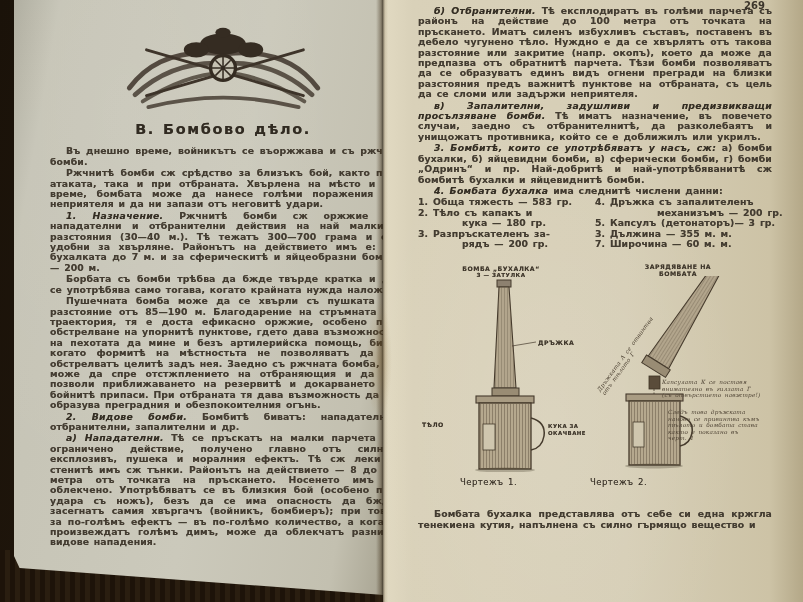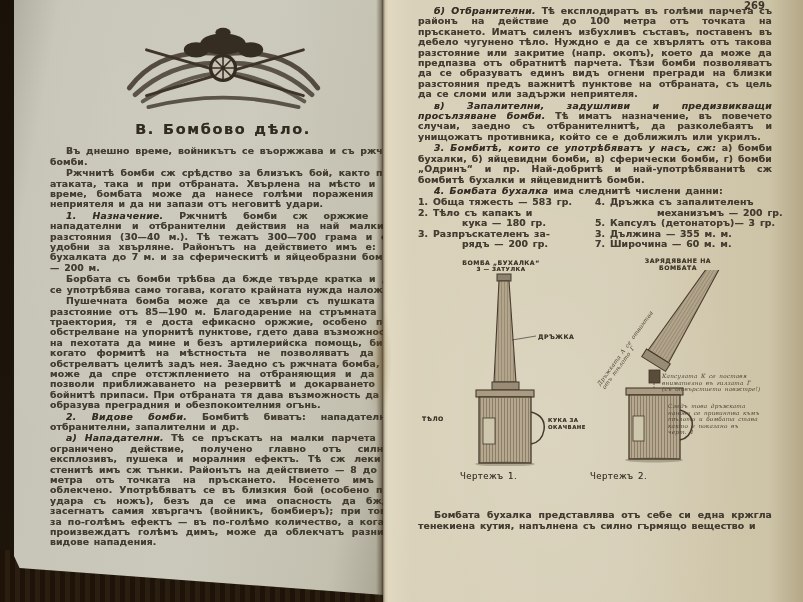--- a/index.html
+++ b/index.html
@@ -30,35 +30,35 @@
   .par{margin:0 0 1px 0;text-indent:16px;}
   .par .lead{color:#332d23;letter-spacing:.3px;font-style:italic;}
   
   .col-left{left:36px;top:28px;width:346px;}
   .emblem{display:block;margin:0 auto;width:225px;height:88px;}
   .heading{margin:13px 0 12px 0;text-align:center;text-indent:0;
            font-size:14.5px;letter-spacing:1.6px;color:#302a21;}
   
   .col-right{left:418px;top:6px;width:354px;}
   .pagenum{position:absolute;left:744px;top:0;font-size:10px;font-weight:bold;color:#3c352b;z-index:4;}
-  .dl{display:flex;margin:1px 0 8px 0;}
+  .dl{display:flex;margin:1px 0 14px 0;}
   .dl-col{width:50%;}
   .dl-line{white-space:nowrap;text-align:left;}
   .dl-line.ind1{padding-left:44px;}
   .dl-line.ind2{padding-left:62px;}
   
   .figs{position:relative;height:234px;margin-top:6px;text-align:left;}
   .figlabel{position:absolute;font-size:6.2px;line-height:7px;letter-spacing:.5px;
             color:#3e362b;font-weight:bold;text-indent:0;word-spacing:0;}
   .figtitle{text-align:center;}
   .ann{position:absolute;font-family:"DejaVu Serif",serif;font-style:italic;font-weight:normal;
        font-size:5.7px;line-height:6.4px;color:#4e4334;letter-spacing:.2px;text-shadow:none;}
   .caption{position:absolute;font-size:8.6px;font-weight:normal;color:#3a332a;letter-spacing:.4px;}
   svg.draw{position:absolute;}
-  .closing{margin-top:19px;}
+  .closing{margin-top:12px;}
 </style>
 </head>
 <body>
 
 <div class="photo">
   <div class="cover-bottom"></div>
 
   <div class="page-left">
     <div class="col col-left">
 

